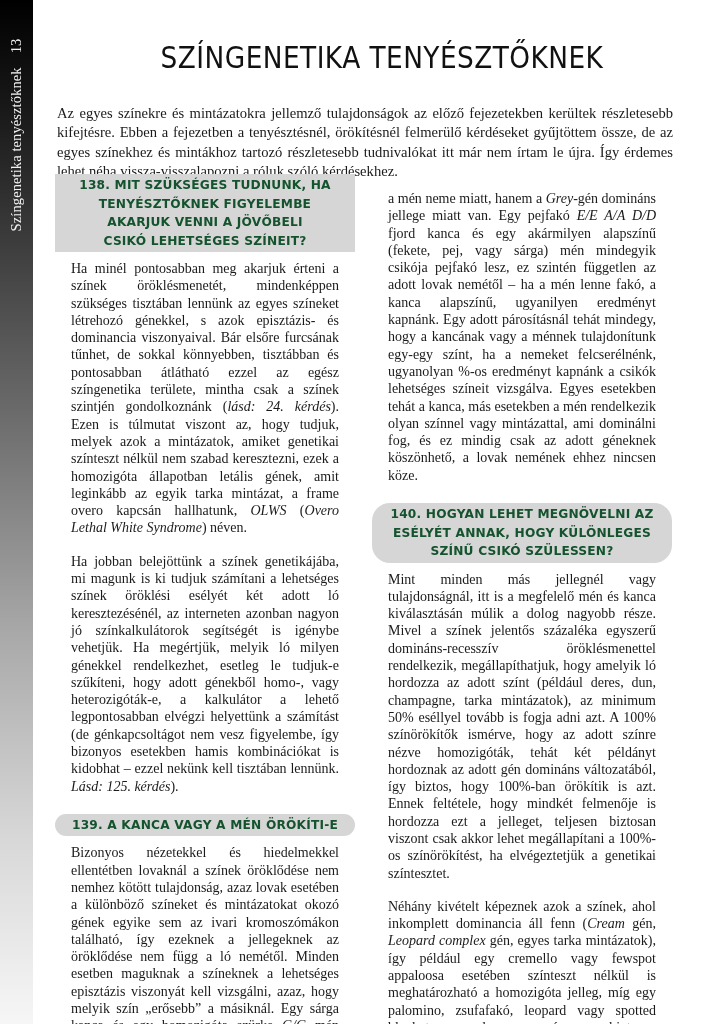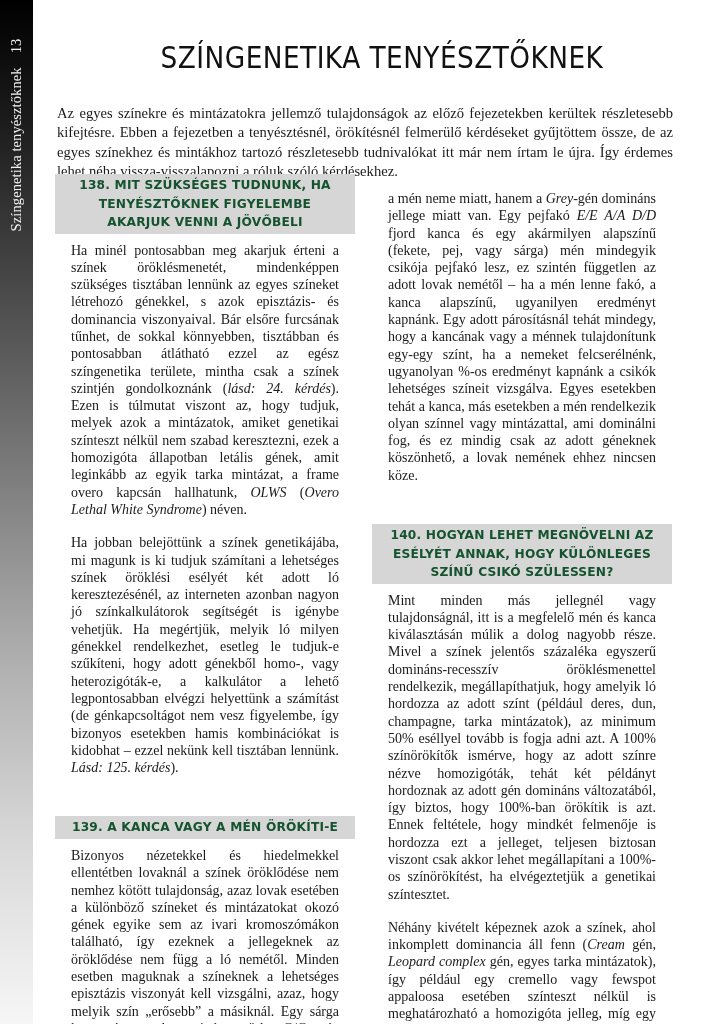--- a/index.html
+++ b/index.html
@@ -45,21 +45,21 @@
       padding: 2px 4px 2px 4px; color: #14532d;
       letter-spacing: 0.2px;
     }
     .qhead .hl { display: block; }
     p.body {
       margin: 16px; font-size: 14px; line-height: 17.3px;
       text-align: justify; hyphens: manual;
     }
     .gap-after-head { margin-top: 8px !important; }
     .para-gap { margin-top: 9px !important; }
-    .section-gap { margin-top: 40px; }
+    .section-gap { margin-top: 19px; border-radius: 18px; }
     em { font-style: italic; }
   </style>
 </head>
 <body>
 
 <div class="side-bar"></div>
 <div class="side-label">
   <div class="side-label-inner">
     <span>Színgenetika tenyésztőknek</span><span class="pg">13</span>
   </div>
@@ -68,20 +68,21 @@
 <div class="title">SZÍNGENETIKA TENYÉSZTŐKNEK</div>
 
 <p class="intro">Az egyes színekre és mintázatokra jellemző tulajdonságok az előző fejezetekben kerültek részletesebb kifejtésre. Ebben a fejezetben a tenyésztésnél, örökítésnél felmerülő kérdéseket gyűjtöttem össze, de az egyes színekhez és mintákhoz tartozó részletesebb tudnivalókat itt már nem írtam le újra. Így érdemes lehet néha vissza-visszalapozni a róluk szóló kérdésekhez.</p>
 
 <div class="col col-left">
 
   <div class="qhead">
     <span class="hl">138. MIT SZÜKSÉGES TUDNUNK, HA</span>
     <span class="hl">TENYÉSZTŐKNEK FIGYELEMBE</span>
     <span class="hl">AKARJUK VENNI A JÖVŐBELI</span>
+    <span class="hl">CSIKÓ LEHETSÉGES SZÍNEIT?</span>
   </div>
 
   <p class="body gap-after-head"><span>Ha minél pontosabban meg akarjuk érteni a színek öröklésmenetét, mindenképpen szükséges tisztában lennünk az egyes színeket létrehozó génekkel, s azok episztázis- és dominancia viszonyaival. Bár elsőre furcsának tűnhet, de sokkal könnyebben, tisztábban és pontosabban átlátható ezzel az egész színgenetika területe, mintha csak a színek szintjén gondolkoznánk (</span><em>lásd: 24. kérdés</em><span>). Ezen is túlmutat viszont az, hogy tudjuk, melyek azok a mintázatok, amiket genetikai színteszt nélkül nem szabad keresztezni, ezek a homozigóta állapotban letális gének, amit leginkább az egyik tarka mintázat, a frame overo kapcsán hallhatunk, </span><em>OLWS</em><span> (</span><em>Overo Lethal White Syndrome</em><span>) néven.</span></p>
 
   <p class="body para-gap"><span>Ha jobban belejöttünk a színek genetikájába, mi magunk is ki tudjuk számítani a lehetséges színek öröklési esélyét két adott ló keresztezésénél, az interneten azonban nagyon jó színkalkulátorok segítségét is igénybe vehetjük. Ha megértjük, melyik ló milyen génekkel rendelkezhet, esetleg le tudjuk-e szűkíteni, hogy adott génekből homo-, vagy heterozigóták-e, a kalkulátor a lehető legpontosabban elvégzi helyettünk a számítást (de génkapcsoltágot nem vesz figyelembe, így bizonyos esetekben hamis kombinációkat is kidobhat – ezzel nekünk kell tisztában lennünk. </span><em>Lásd: 125. kérdés</em><span>).</span></p>
 
   <div class="qhead section-gap">
     <span class="hl">139. A KANCA VAGY A MÉN ÖRÖKÍTI-E</span>
   </div>
 

